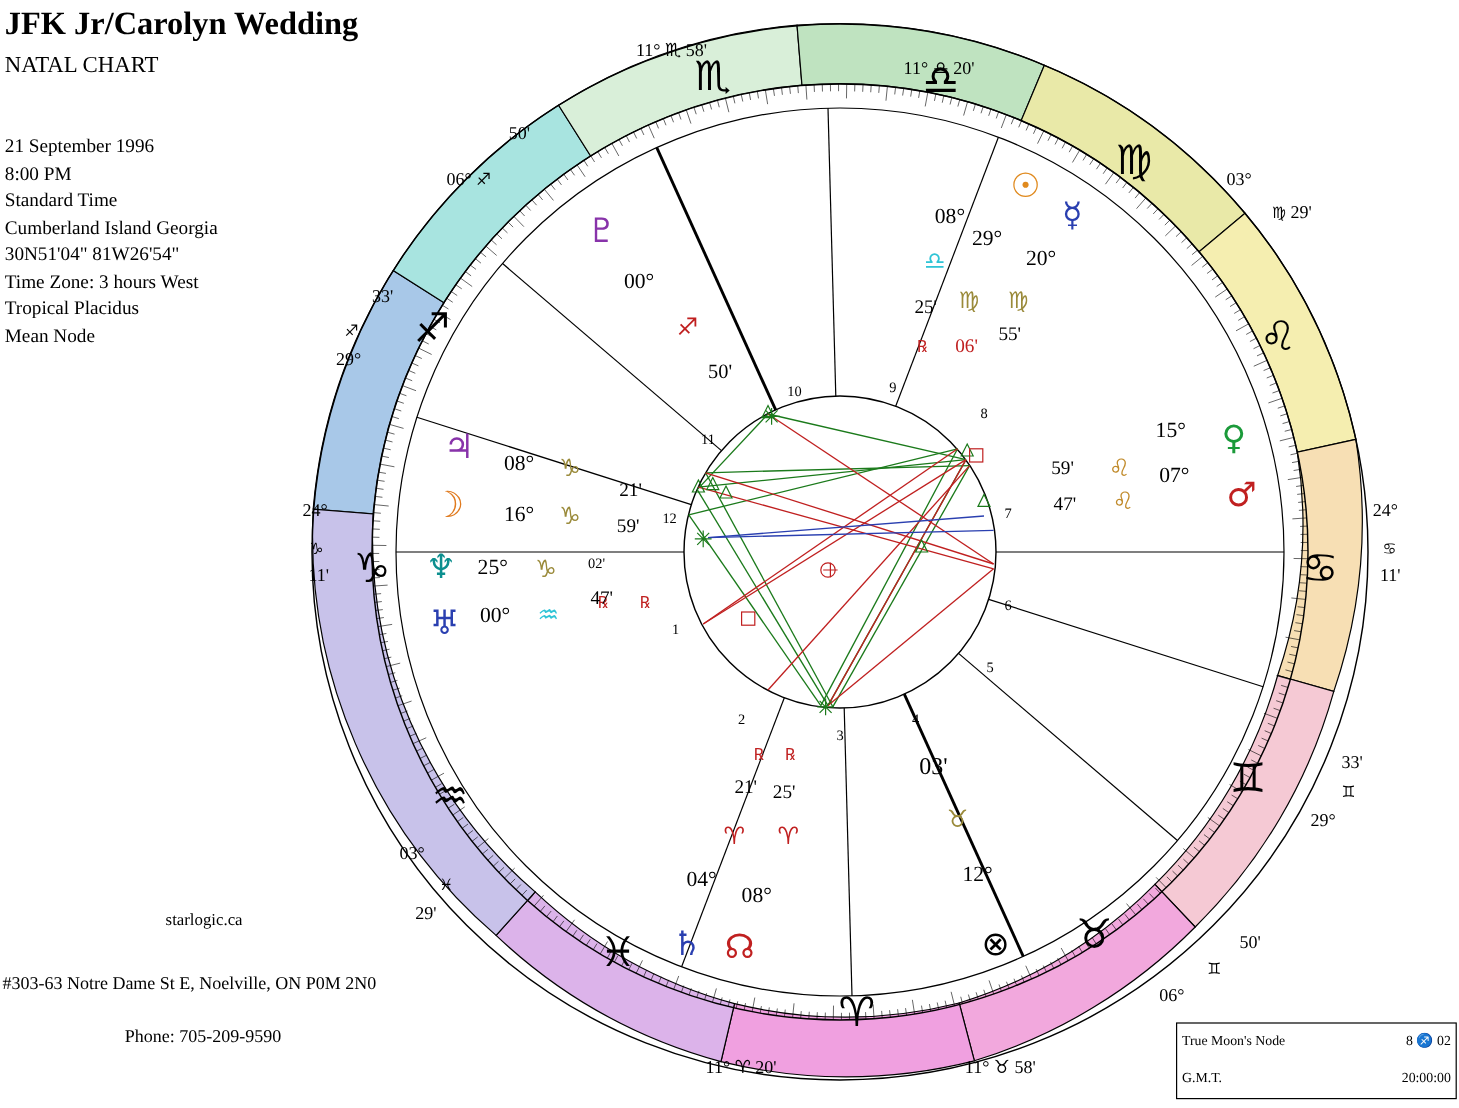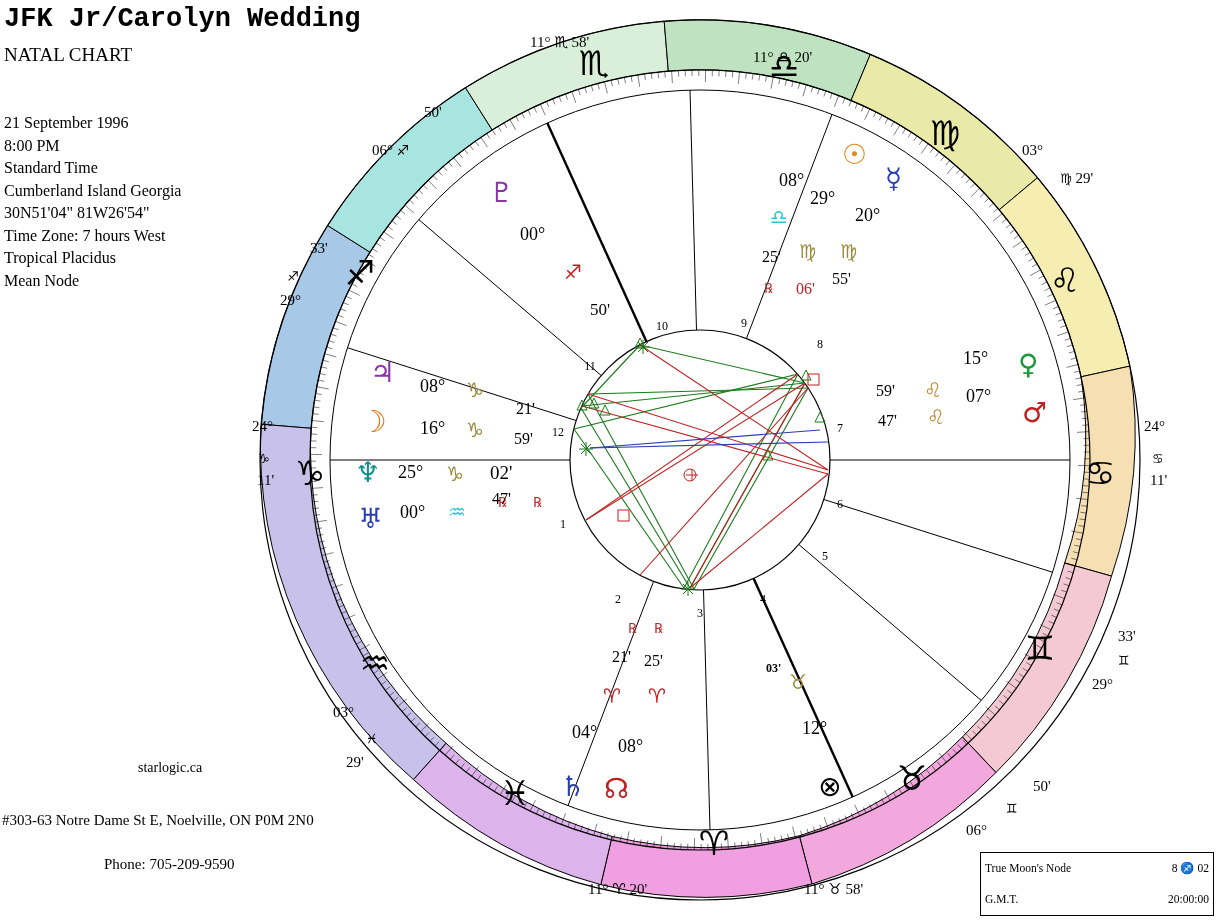--- a/index.html
+++ b/index.html
@@ -1,18 +1,18 @@
 <!DOCTYPE html>
 <html><head>
 <meta charset="utf-8">
 <style>
   html,body{margin:0;padding:0;background:#ffffff;}
   body{width:1216px;height:923px;position:relative;font-family:"Liberation Serif",serif;color:#000;overflow:hidden;}
   .abs{position:absolute;}
-  #title{left:4px;top:4px;font-size:27px;font-weight:bold;font-family:Liberation Mono, monospace;letter-spacing:0px;text-align:center;}
+  #title{left:4px;top:4px;font-size:27px;font-weight:bold;font-family:Liberation Serif, serif;letter-spacing:0px;text-align:center;}
   #subtitle{left:4px;top:44px;font-size:19px;font-family:"Liberation Serif",serif;}
   #birth-info{left:4px;top:112px;font-size:16px;line-height:22.5px;font-family:"Liberation Serif",serif;}
   #brand{left:138px;top:760px;font-size:14px;}
   #address{left:2px;top:812px;font-size:15px;}
   #phone{left:104px;top:856px;font-size:15px;}
 
   
   #wheel{left:250px;top:10px;width:900px;height:900px;}
   svg{display:block;}
 
@@ -30,21 +30,21 @@
 
 <div class="abs" id="title">JFK Jr/Carolyn Wedding</div>
 <div class="abs" id="subtitle">NATAL CHART</div>
 
 <div class="abs" id="birth-info">
   <div>21 September 1996</div>
   <div>8:00 PM</div>
   <div>Standard Time</div>
   <div>Cumberland Island Georgia</div>
   <div>30N51'04"  81W26'54"</div>
-  <div>Time Zone: 7 hours West</div>
+  <div>Time Zone: 3 hours West</div>
   <div>Tropical Placidus</div>
   <div>Mean Node</div>
 </div>
 
 <div class="abs" id="brand">starlogic.ca</div>
 <div class="abs" id="address">#303-63 Notre Dame St E, Noelville, ON P0M 2N0</div>
 <div class="abs" id="phone">Phone: 705-209-9590</div>
 
 <div class="abs" id="legend">
   <table>
@@ -657,21 +657,21 @@
     <span class="abs gl" style="left:360px;top:404px;font-size:30px;color:#e07a1e;">☽</span>
     <span class="abs lbl" style="left:420px;top:418px;font-size:18px;">16°</span>
     <span class="abs gl" style="left:466px;top:418px;font-size:20px;color:#9a8a3a;">♑</span>
     <span class="abs lbl" style="left:514px;top:430px;font-size:16px;">59'</span>
   </div>
 
   <div class="abs">
     <span class="abs gl" style="left:355px;top:456px;font-size:28px;color:#0c8f8f;">♆</span>
     <span class="abs lbl" style="left:398px;top:462px;font-size:18px;">25°</span>
     <span class="abs gl" style="left:446px;top:462px;font-size:20px;color:#9a8a3a;">♑</span>
-    <span class="abs lbl" style="left:490px;top:462px;font-size:19px;">02'</span>
+    <span class="abs lbl" style="left:490px;top:462px;font-size:12px;">02'</span>
     <span class="abs lbl" style="left:498px;top:492px;font-size:14px;color:#c02020;">℞</span>
   </div>
 
   <div class="abs">
     <span class="abs gl" style="left:358px;top:502px;font-size:28px;color:#2a3fb0;">♅</span>
     <span class="abs lbl" style="left:400px;top:502px;font-size:18px;">00°</span>
     <span class="abs gl" style="left:448px;top:500px;font-size:20px;color:#2fc4d6;">♒</span>
     <span class="abs lbl" style="left:492px;top:490px;font-size:16px;">47'</span>
     <span class="abs lbl" style="left:533px;top:492px;font-size:14px;color:#c02020;">℞</span>
   </div>
@@ -688,20 +688,20 @@
     <span class="abs gl" style="left:604px;top:772px;font-size:28px;color:#c02020;">☊</span>
     <span class="abs lbl" style="left:618px;top:736px;font-size:18px;">08°</span>
     <span class="abs gl" style="left:648px;top:684px;font-size:20px;color:#c02020;">♈</span>
     <span class="abs lbl" style="left:644px;top:652px;font-size:16px;">25'</span>
     <span class="abs lbl" style="left:654px;top:618px;font-size:14px;color:#c02020;">℞</span>
   </div>
 
   <div class="abs">
     <span class="abs lbl" style="left:802px;top:718px;font-size:18px;">12°</span>
     <span class="abs gl" style="left:789px;top:670px;font-size:20px;color:#9a8a3a;">♉</span>
-    <span class="abs lbl" style="left:766px;top:661px;font-size:12px;font-weight:bold;">03'</span>
+    <span class="abs lbl" style="left:766px;top:628px;font-size:20px;">03'</span>
   </div>
 
   <div class="abs">
     <span class="abs gl" style="left:818px;top:770px;font-size:28px;color:#000;">⊗</span>
   </div>
 
 </div>
 
 </body></html>

